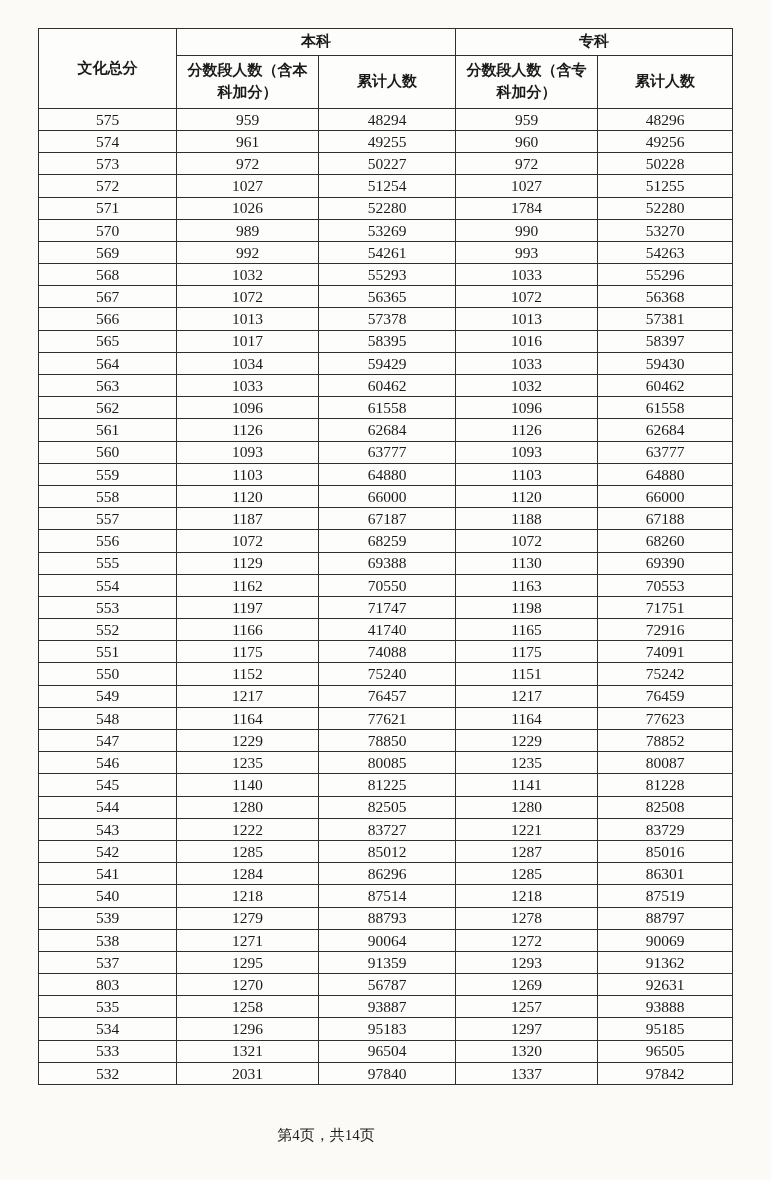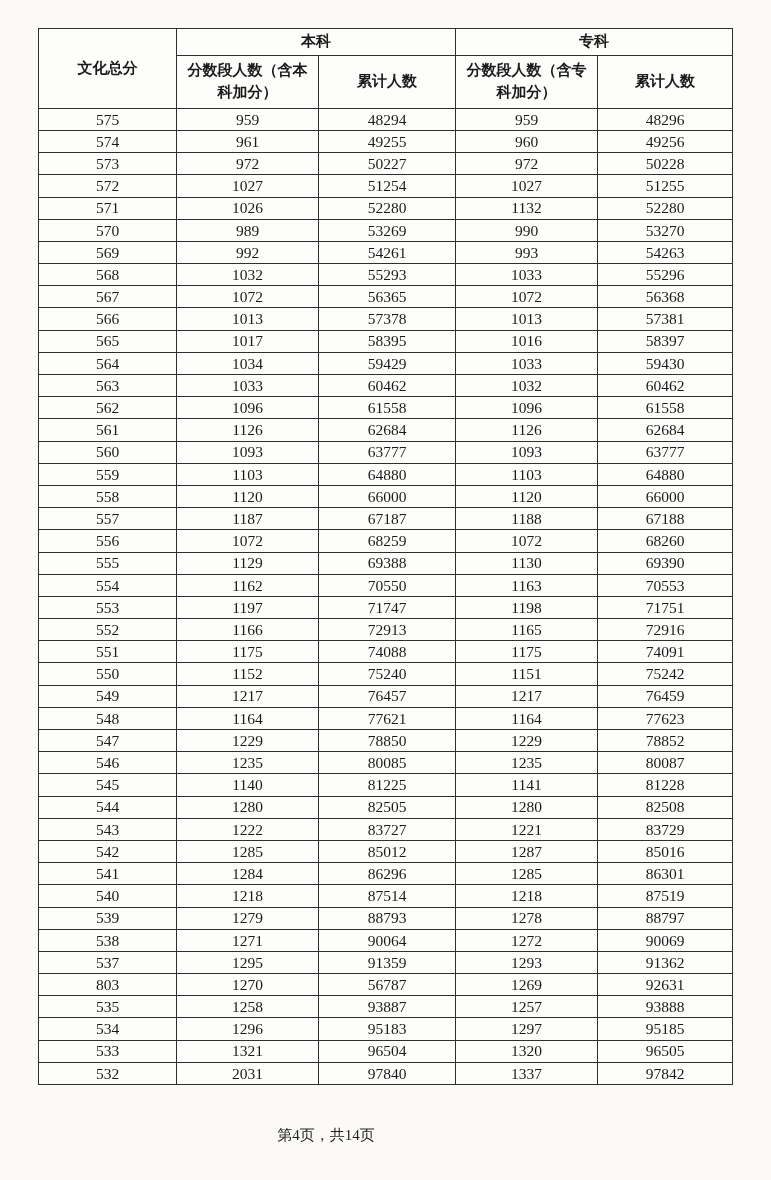--- a/index.html
+++ b/index.html
@@ -117,21 +117,21 @@
           <td>572</td>
           <td>1027</td>
           <td>51254</td>
           <td>1027</td>
           <td>51255</td>
         </tr>
         <tr>
           <td>571</td>
           <td>1026</td>
           <td>52280</td>
-          <td>1132</td>
+          <td>1784</td>
           <td>52280</td>
         </tr>
         <tr>
           <td>570</td>
           <td>989</td>
           <td>53269</td>
           <td>990</td>
           <td>53270</td>
         </tr>
         <tr>
@@ -249,21 +249,21 @@
         <tr>
           <td>553</td>
           <td>1197</td>
           <td>71747</td>
           <td>1198</td>
           <td>71751</td>
         </tr>
         <tr>
           <td>552</td>
           <td>1166</td>
-          <td>72913</td>
+          <td>41740</td>
           <td>1165</td>
           <td>72916</td>
         </tr>
         <tr>
           <td>551</td>
           <td>1175</td>
           <td>74088</td>
           <td>1175</td>
           <td>74091</td>
         </tr>

